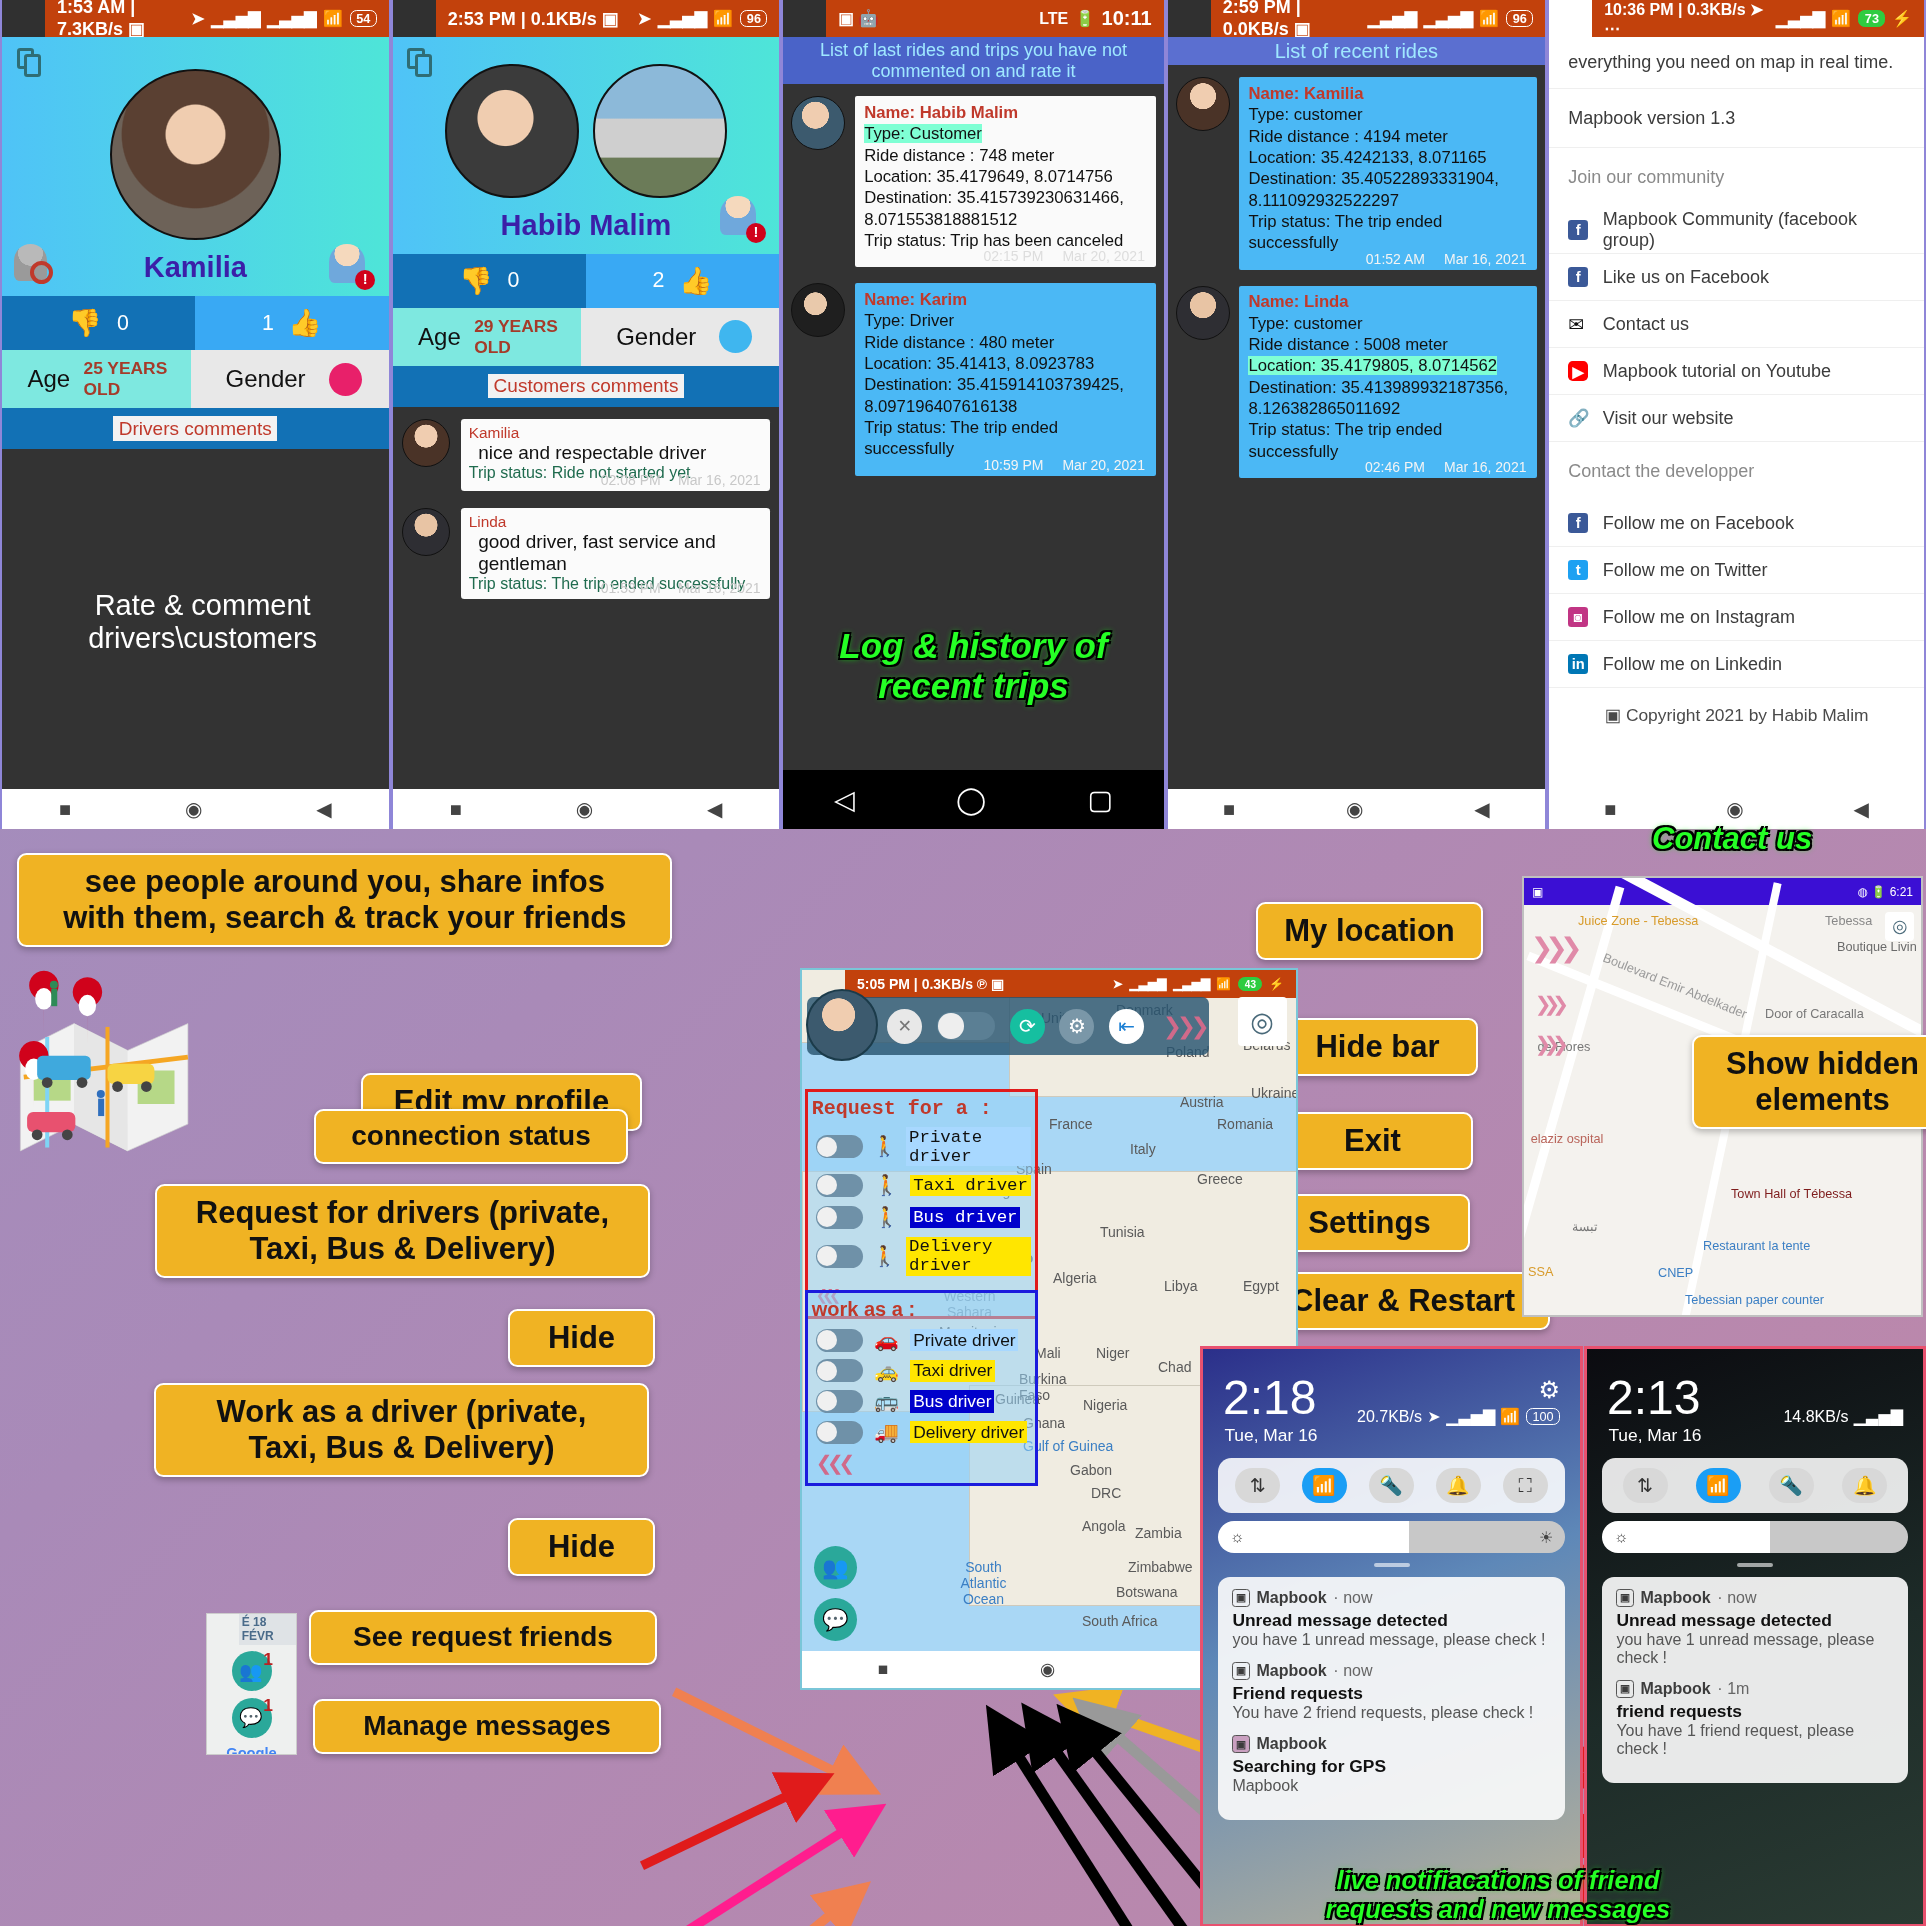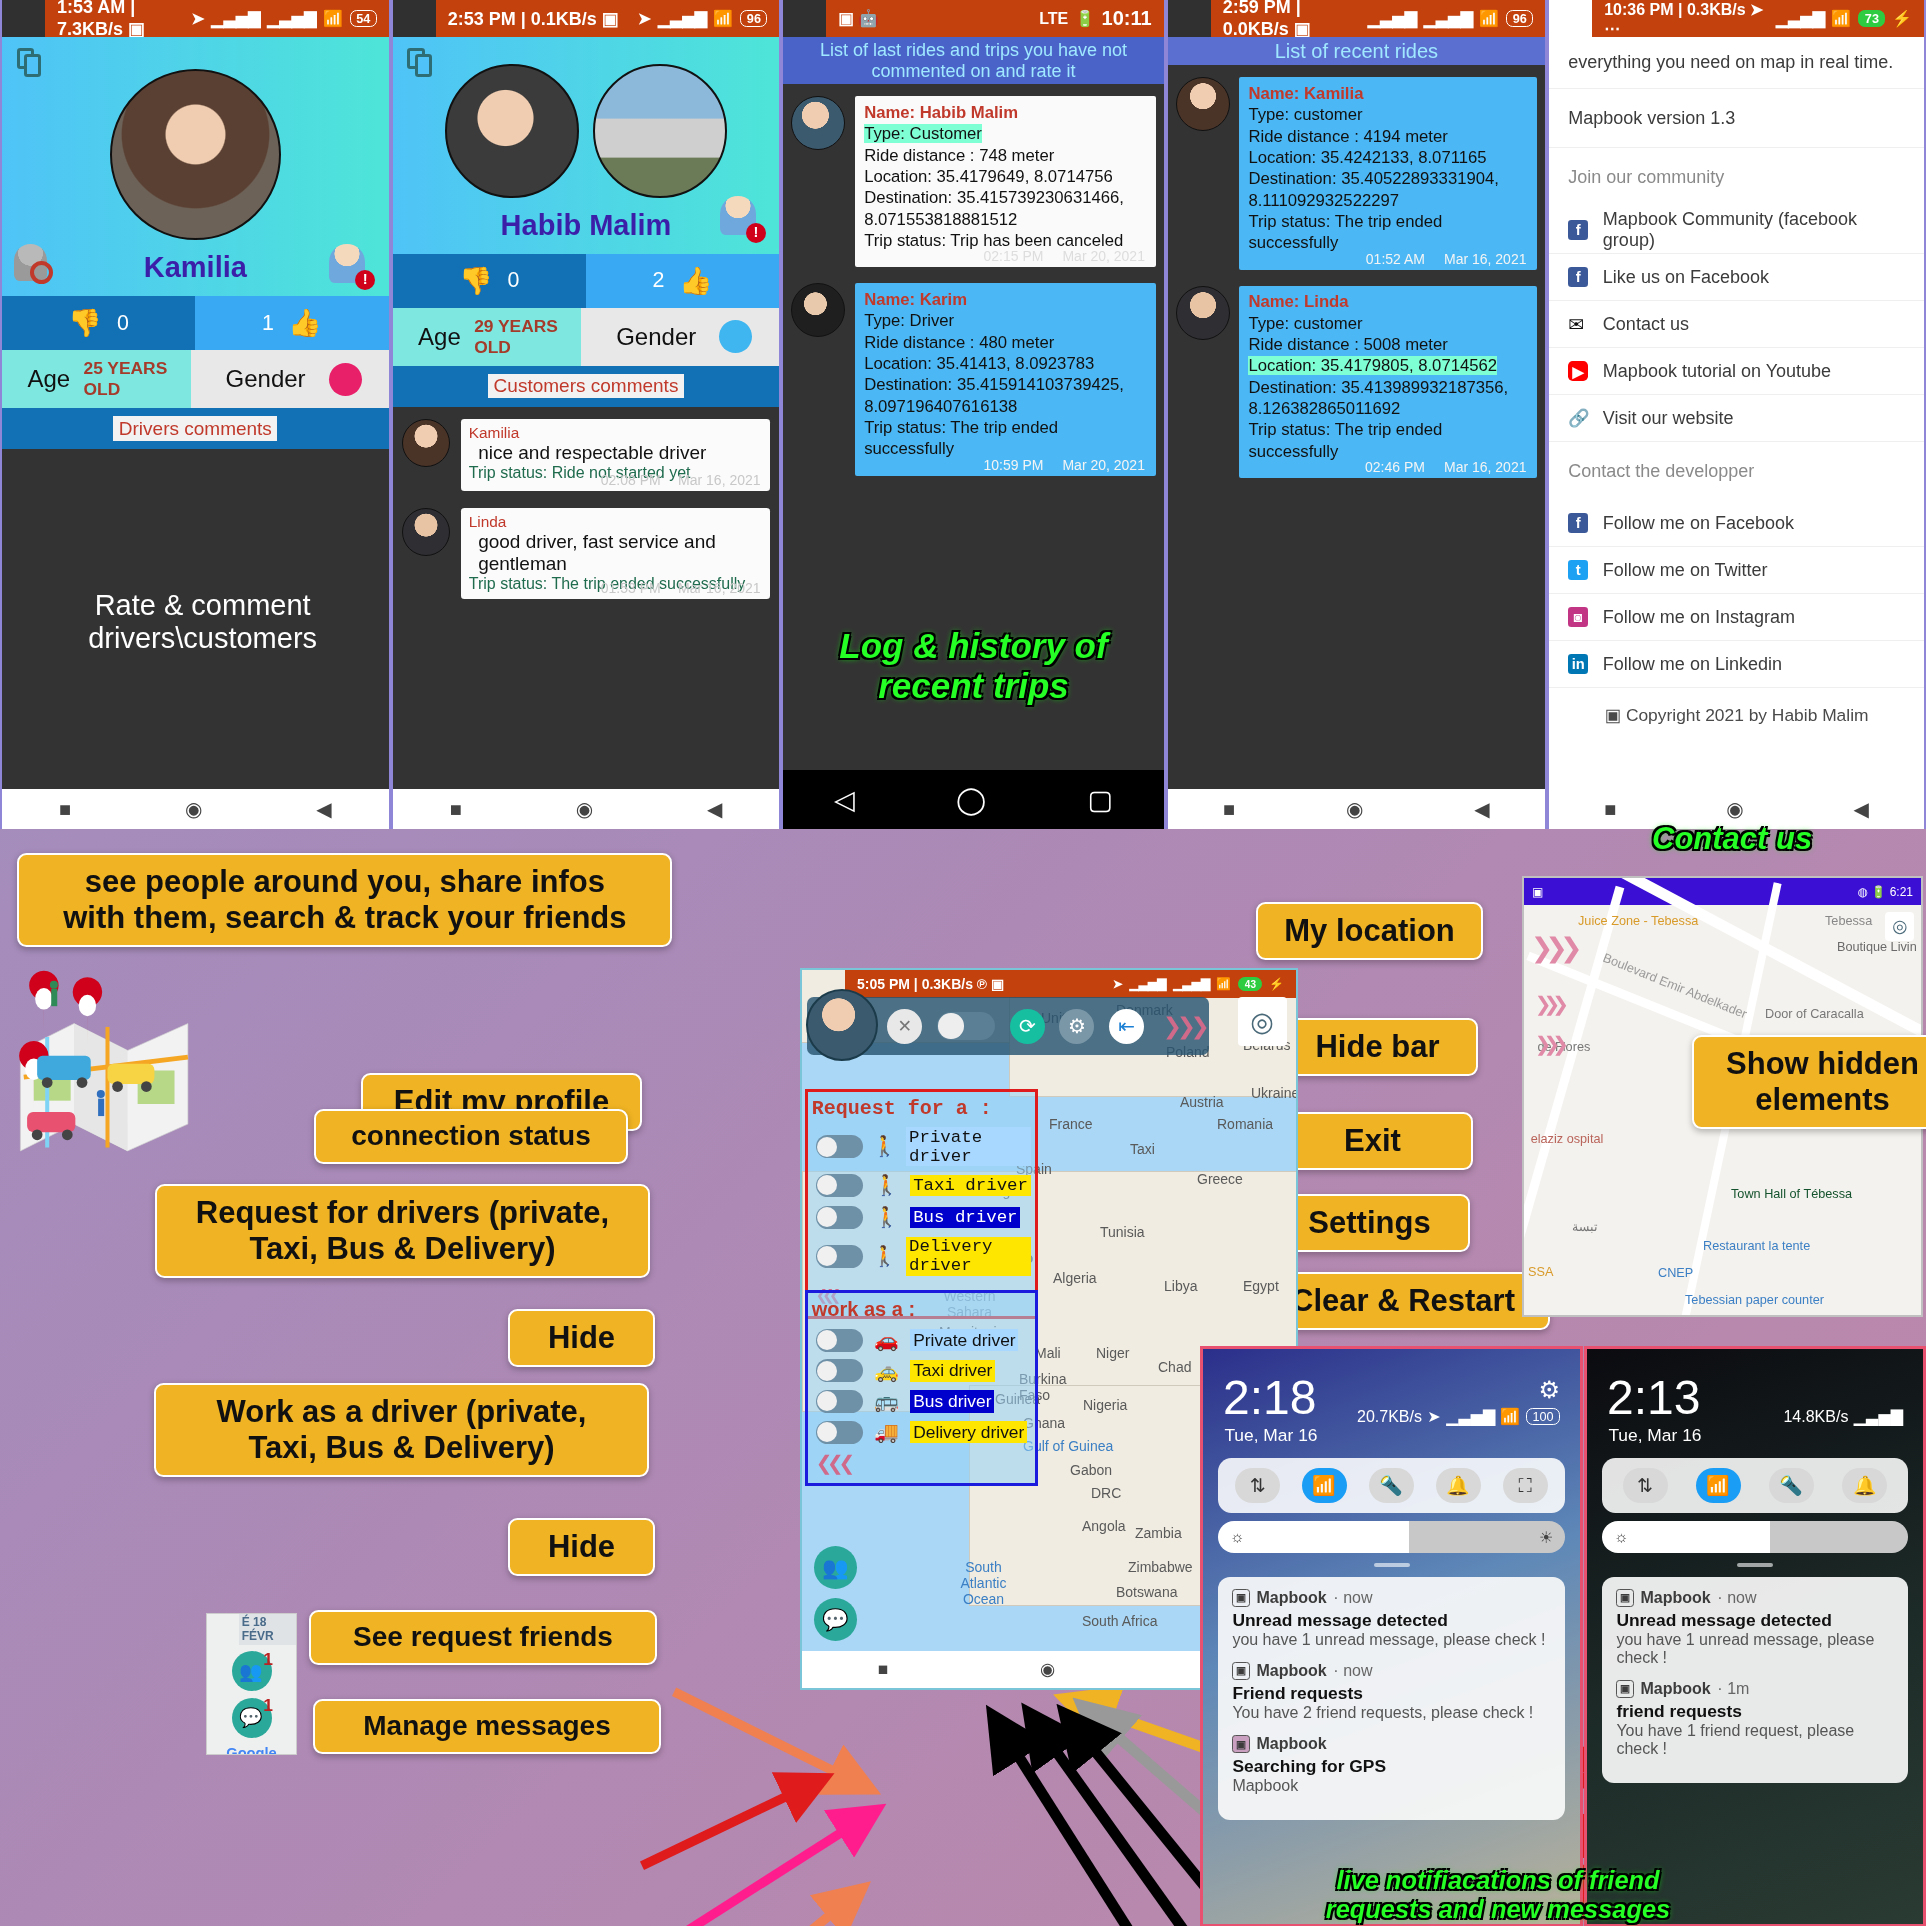--- a/index.html
+++ b/index.html
@@ -578,21 +578,21 @@
     <div class="landmass" style="left:0px;top:201px;width:508px;height:241px;"></div>
     <div class="landmass" style="left:167px;top:415px;width:281px;height:221px;"></div>
     <div class="maplabel" style="left:239px;top:40px;">United</div>
     <div class="maplabel" style="left:314px;top:32px;">Denmark</div>
     <div class="maplabel" style="left:364px;top:74px;">Poland</div>
     <div class="maplabel" style="left:441px;top:67px;">Belarus</div>
     <div class="maplabel" style="left:449px;top:115px;">Ukraine</div>
     <div class="maplabel" style="left:247px;top:146px;">France</div>
     <div class="maplabel" style="left:378px;top:124px;">Austria</div>
     <div class="maplabel" style="left:415px;top:146px;">Romania</div>
-    <div class="maplabel" style="left:328px;top:171px;">Taxi</div>
+    <div class="maplabel" style="left:328px;top:171px;">Italy</div>
     <div class="maplabel" style="left:214px;top:191px;">Spain</div>
     <div class="maplabel" style="left:395px;top:201px;">Greece</div>
     <div class="maplabel" style="left:167px;top:213px;">Portugal</div>
     <div class="maplabel" style="left:298px;top:254px;">Tunisia</div>
     <div class="maplabel" style="left:173px;top:280px;font-weight:bold;">Morocco</div>
     <div class="maplabel" style="left:251px;top:300px;">Algeria</div>
     <div class="maplabel" style="left:362px;top:308px;">Libya</div>
     <div class="maplabel" style="left:441px;top:308px;">Egypt</div>
     <div class="maplabel" style="left:134px;top:318px;width:67px;text-align:center;">Western Sahara</div>
     <div class="maplabel" style="left:137px;top:354px;">Mauritania</div>
@@ -708,21 +708,21 @@
     <div style="position:absolute;left:-13.4px;top:134px;width:468px;height:9.4px;background:#fff;transform:rotate(22deg);"></div>
     <div style="position:absolute;left:27px;top:-27px;width:9.4px;height:468px;background:#fff;transform:rotate(16deg);"></div>
     <div style="position:absolute;left:201px;top:-27px;width:8px;height:468px;background:#fff;transform:rotate(12deg);"></div>
     <div class="sm-lbl" style="left:54px;top:9.4px;color:#d89b2a;">Juice Zone - Tebessa</div>
     <div class="sm-lbl" style="left:301px;top:9.4px;color:#888;">Tebessa</div>
     <div class="sm-lbl" style="left:313px;top:35px;color:#6a6a6a;">Boutique Livin</div>
     <div class="sm-lbl" style="left:74px;top:74px;color:#9a9a9a;transform:rotate(22deg);">Boulevard Emir Abdelkader</div>
     <div class="sm-lbl" style="left:13.4px;top:135px;color:#777;">de Flores</div>
     <div class="sm-lbl" style="left:179px;top:201px;color:#3b7fc4;">Vape Shop Algeri</div>
     <div class="sm-lbl" style="left:6.7px;top:227px;color:#b9645a;">elaziz ospital</div>
-    <div class="sm-lbl" style="left:207px;top:282px;color:#14532d;">Town Hall of Tébessa</div>
+    <div class="sm-lbl" style="left:207px;top:282px;color:#7f1d1d;">Town Hall of Tébessa</div>
     <div class="sm-lbl" style="left:48px;top:314px;color:#777;">تبسة</div>
     <div class="sm-lbl" style="left:179px;top:334px;color:#3b7fc4;">Restaurant la tente</div>
     <div class="sm-lbl" style="left:4px;top:360px;color:#d89b2a;">SSA</div>
     <div class="sm-lbl" style="left:134px;top:361px;color:#3b7fc4;">CNEP</div>
     <div class="sm-lbl" style="left:161px;top:388px;color:#3b7fc4;">Tebessian paper counter</div>
     <div class="sm-lbl" style="left:241px;top:102px;color:#777;">Door of Caracalla</div>
     <div class="chev-map" style="left:6.7px;top:27px;">❯❯❯</div>
     <div class="chev-map" style="left:10.7px;top:87px;font-size:20px;">❯❯❯</div>
     <div class="chev-map" style="left:10.7px;top:127px;font-size:20px;">❯❯❯</div>
     <div style="position:absolute;right:6.7px;top:6.7px;width:29px;height:29px;border-radius:4px;background:#fff;display:flex;align-items:center;justify-content:center;color:#4a6a7a;font-size:17.4px;">◎</div>

